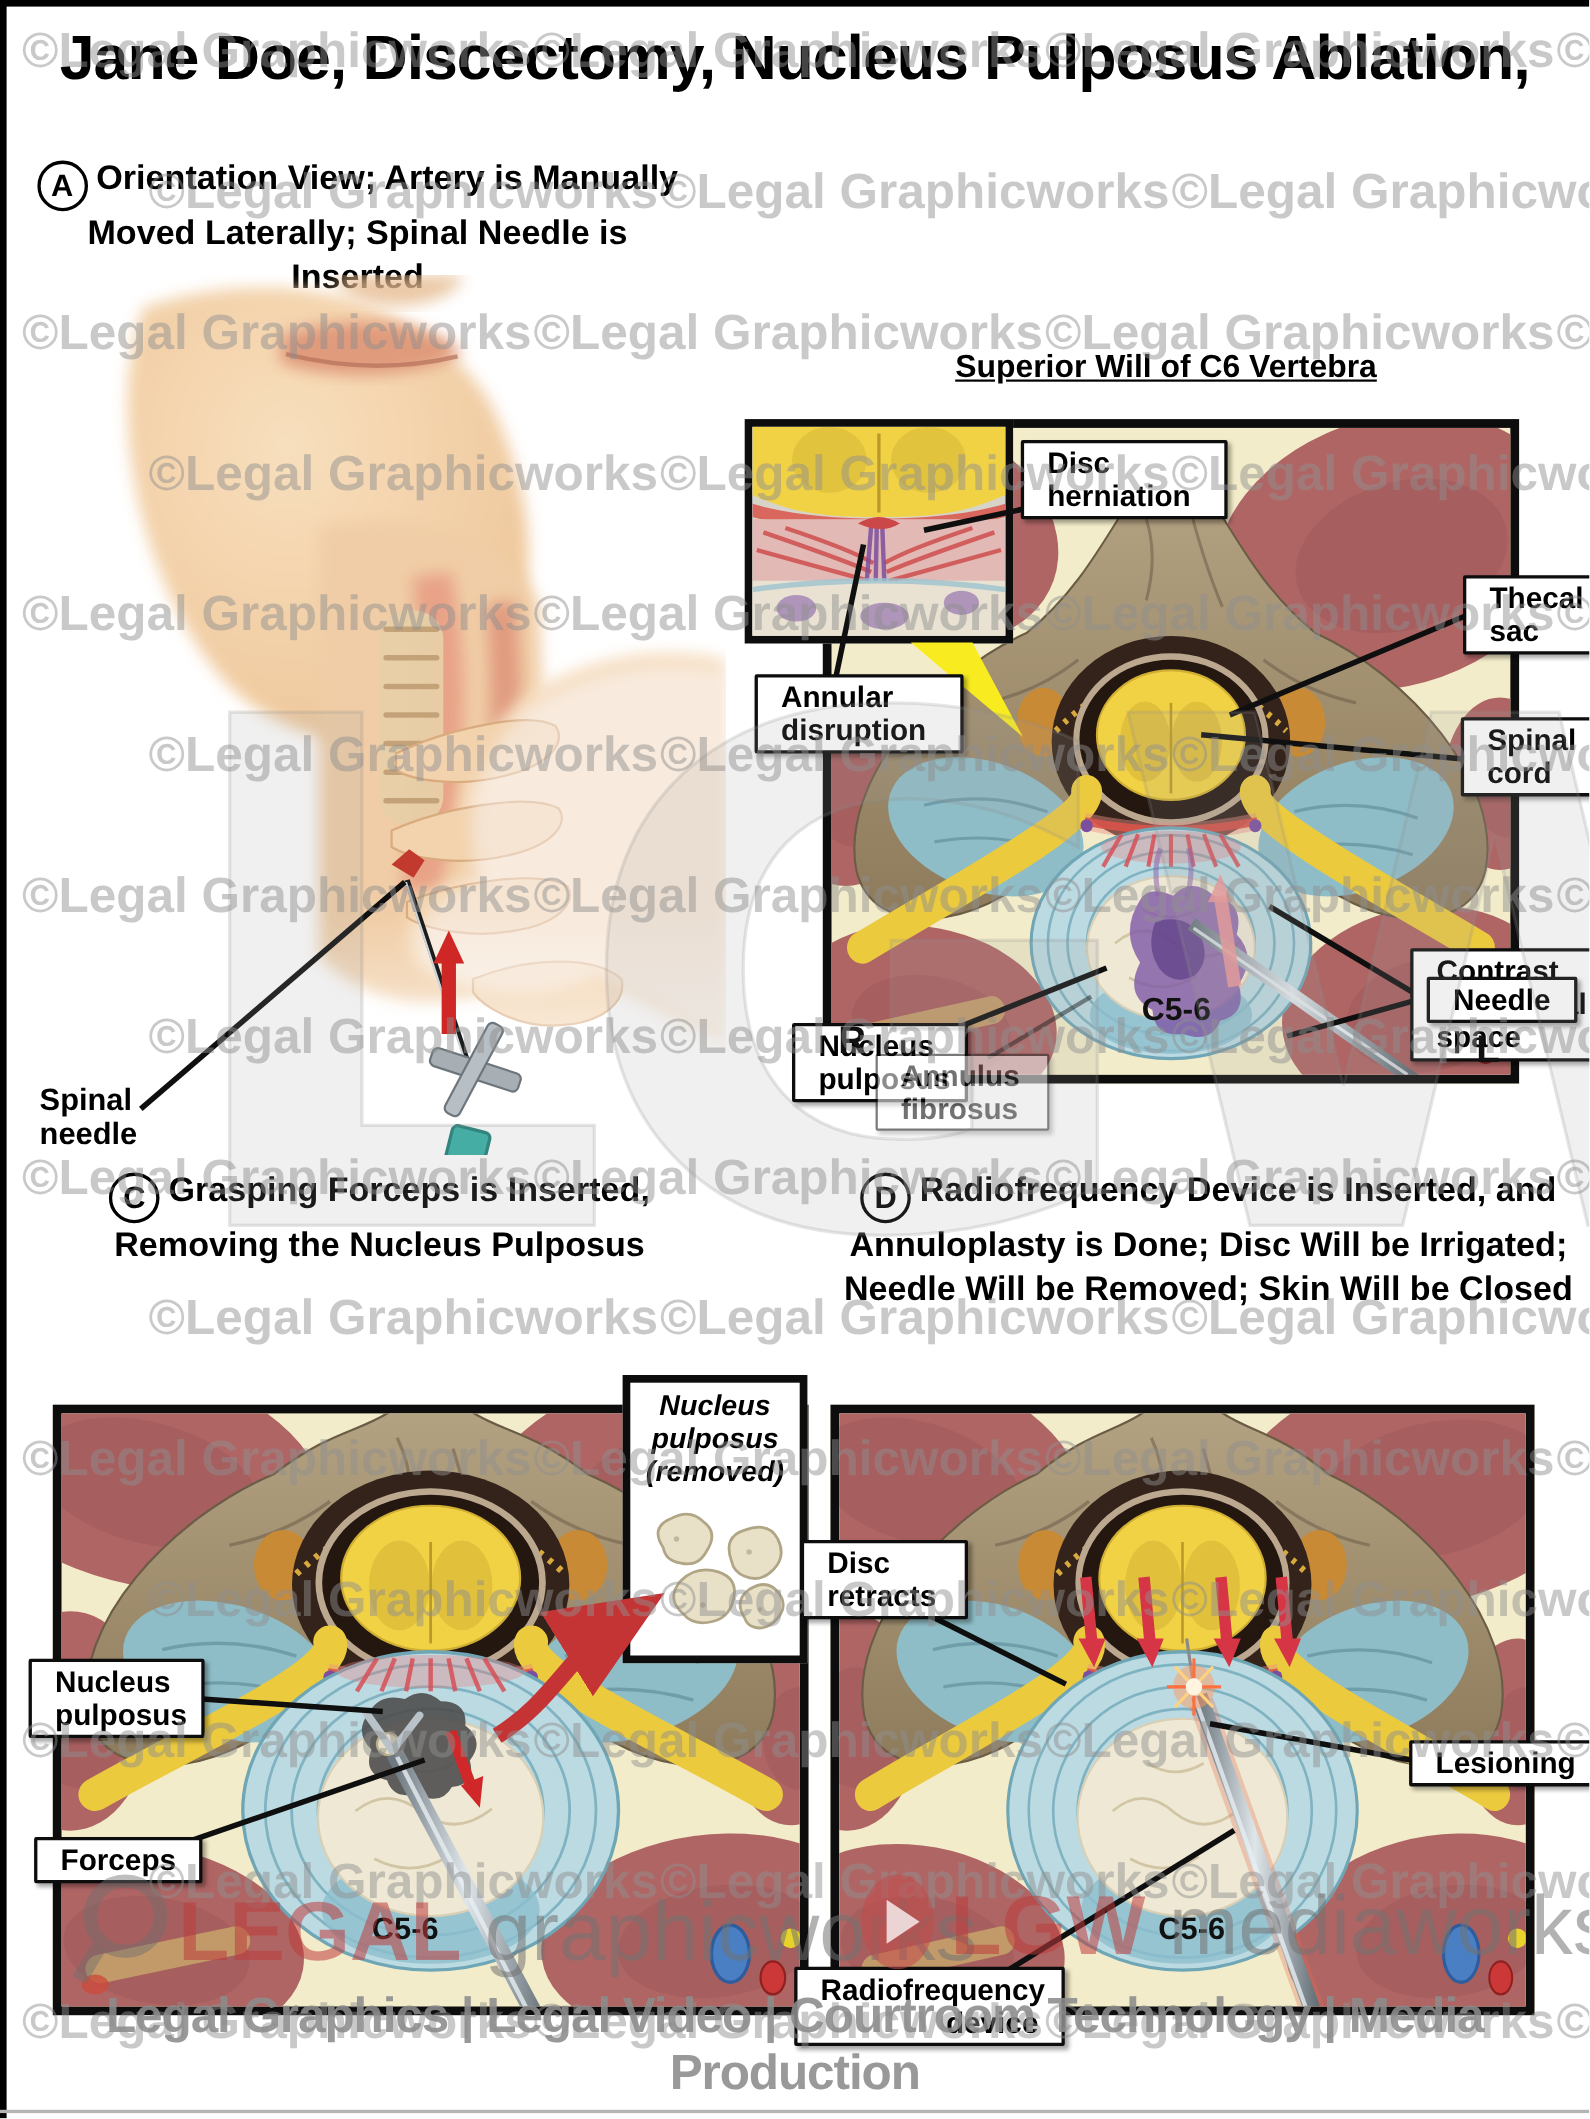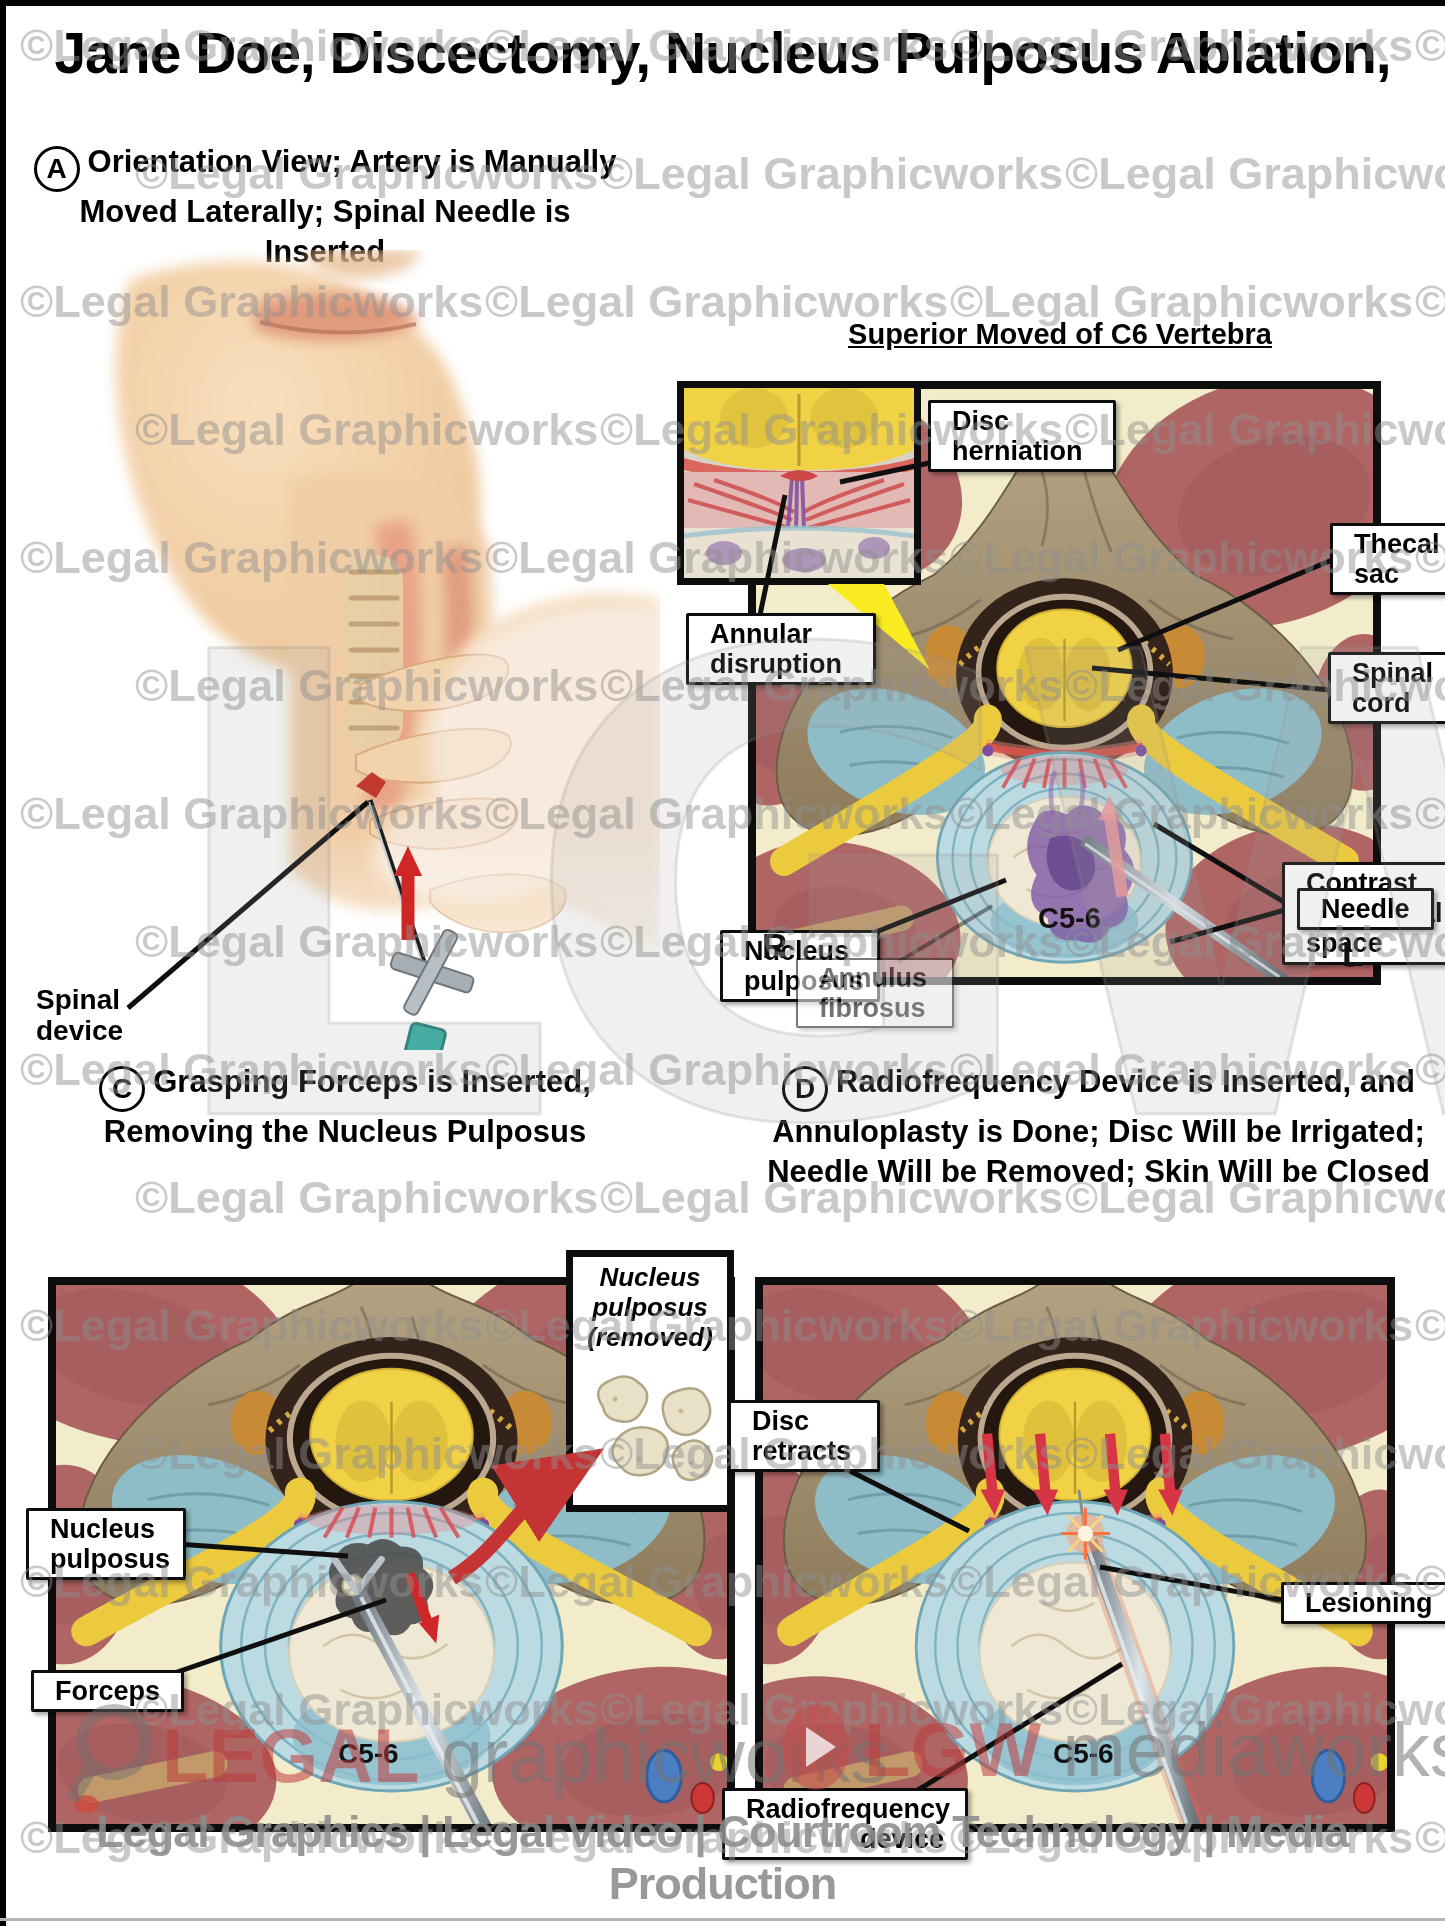--- a/index.html
+++ b/index.html
@@ -55,21 +55,21 @@
   <div class="hdr" style="left:752px;top:1062px;width:693px;">
     <div><span class="circ">D</span><span>Radiofrequency Device is Inserted, and</span></div>
     <div>Annuloplasty is Done; Disc Will be Irrigated;</div>
     <div>Needle Will be Removed; Skin Will be Closed</div>
   </div>
   <div class="hdr" style="left:40px;top:1062px;width:610px;">
     <div><span class="circ">C</span><span>Grasping Forceps is Inserted,</span></div>
     <div>Removing the Nucleus Pulposus</div>
   </div>
 
-  <div id="sub-b">Superior Moved of C6 Vertebra</div>
+  <div id="sub-b">Superior Will of C6 Vertebra</div>
 
   <div class="artbox" style="left:60px;top:250px;width:600px;height:800px;">
       <svg viewBox="0 0 600 800" xmlns="http://www.w3.org/2000/svg">
         <defs>
           <linearGradient id="mn" x1="0" y1="0" x2="1" y2="0">
             <stop offset="0" stop-color="#6d7880"></stop>
             <stop offset=".45" stop-color="#dfe6ea"></stop>
             <stop offset="1" stop-color="#59646c"></stop>
           </linearGradient>
   <radialGradient id="sk1" cx=".4" cy=".35" r=".9">
@@ -485,21 +485,21 @@
       <line x1="898" y1="962" x2="992" y2="906" opacity="0.5" stroke-width="4"></line>
       <line x1="148" y1="1542" x2="348" y2="1556"></line>
       <line x1="131" y1="1688" x2="386" y2="1600"></line>
       <line x1="828" y1="1460" x2="969" y2="1531"></line>
       <line x1="1283" y1="1600" x2="1100" y2="1567"></line>
       <line x1="918" y1="1790" x2="1122" y2="1664"></line>
     </g>
     <path d="M452,1578 C505,1545 518,1502 566,1472" fill="none" stroke="#c53434" stroke-width="15" marker-end="url(#ahr)"></path>
   </svg>
 
-  <div class="lbl" style="left:36px;top:984px;width:110px;background:none;border:none;box-shadow:none;font-size:28px;padding:0;">Spinal device</div>
+  <div class="lbl" style="left:36px;top:984px;width:110px;background:none;border:none;box-shadow:none;font-size:28px;padding:0;">Spinal needle</div>
 
   <div class="lbl" style="left:928px;top:400px;width:140px;text-align:left;">Disc herniation</div>
   <div class="lbl" style="left:1330px;top:523px;width:92px;text-align:left;">Thecal sac</div>
   <div class="lbl" style="left:1328px;top:652px;width:92px;text-align:left;">Spinal cord</div>
   <div class="lbl" style="left:686px;top:613px;width:142px;text-align:left;">Annular disruption</div>
   <div class="lbl" style="left:1282px;top:862px;width:142px;text-align:left;">Contrast in epidural space</div>
   <div class="lbl" style="left:720px;top:930px;width:112px;text-align:left;">Nucleus pulposus</div>
   <div class="lbl" style="left:1297px;top:888px;">Needle</div>
   <div class="lbl" style="left:796px;top:958px;width:112px;opacity:.55;border-width:2px;">Annulus fibrosus</div>
   <div class="plain" style="left:1038px;top:902px;font-size:29px;">C5-6</div>

